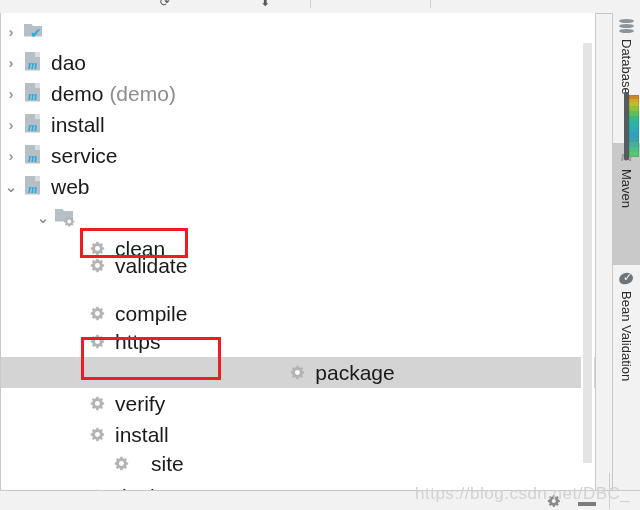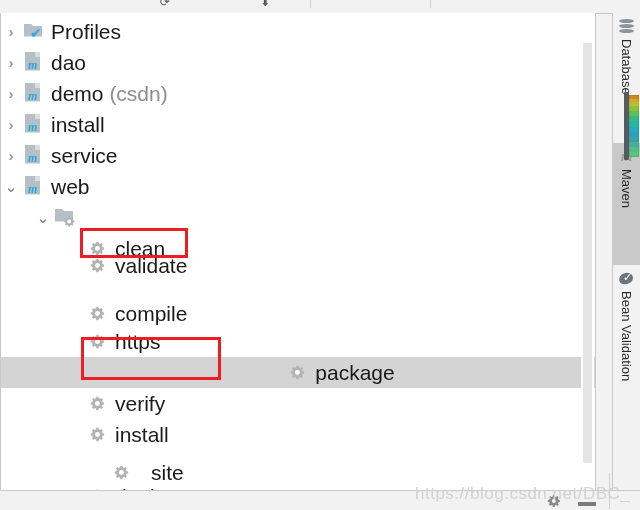--- a/index.html
+++ b/index.html
@@ -204,39 +204,38 @@
 </div>
 
 <div id="tree-panel">
   <div id="tree-rows">
       <div class="row" style="top: 3px;">
         <div class="chev">›</div>
         <div class="ico ico-profiles">
           <div class="fold2"></div>
           <div class="chk">✔</div>
         </div>
-        <div class="lbl"><span>Profiles</span></div>
       </div>
       <div class="row" style="top: 34px;">
         <div class="chev">›</div>
         <div class="ico ico-module">
           <div class="pg"></div>
           <div class="fold"></div>
           <div class="m">m</div>
         </div>
         <div class="lbl"><span>dao</span></div>
       </div>
       <div class="row" style="top: 65px;">
         <div class="chev">›</div>
         <div class="ico ico-module">
           <div class="pg"></div>
           <div class="fold"></div>
           <div class="m">m</div>
         </div>
-        <div class="lbl"><span>demo</span> <span class="muted">(csdn)</span></div>
+        <div class="lbl"><span>demo</span> <span class="muted">(demo)</span></div>
       </div>
       <div class="row" style="top: 96px;">
         <div class="chev">›</div>
         <div class="ico ico-module">
           <div class="pg"></div>
           <div class="fold"></div>
           <div class="m">m</div>
         </div>
         <div class="lbl"><span>install</span></div>
       </div>
@@ -339,21 +338,21 @@
         <div style="width:64px;min-width:64px;"></div>
         <div class="chev blank">•</div>
         <div class="ico ico-gear">
           <div class="gr"><svg viewBox="0 0 20 20" width="17" height="17">
               <path fill="#b3b3b3" d="M17.2 11.6l1.8-.4V8.8l-1.8-.4a7.3 7.3 0 0 0-.66-1.6l1-1.56-1.68-1.68-1.56 1a7.3 7.3 0 0 0-1.6-.66L12.3 2h-2.4l-.4 1.9a7.3 7.3 0 0 0-1.6.66l-1.56-1L4.66 5.24l1 1.56A7.3 7.3 0 0 0 5 8.4L3.2 8.8v2.4l1.8.4c.16.56.39 1.1.66 1.6l-1 1.56 1.68 1.68 1.56-1c.5.28 1.04.5 1.6.66l.4 1.9h2.4l.4-1.9c.56-.16 1.1-.38 1.6-.66l1.56 1 1.68-1.68-1-1.56c.28-.5.5-1.04.66-1.6z"></path>
               <circle cx="11.1" cy="10" r="2.9" fill="#ffffff"></circle>
             </svg></div>
         </div>
         <div class="lbl"><span>install</span></div>
       </div>
-      <div class="row" style="top: 444px; gap: 12px;">
+      <div class="row" style="top: 435px; gap: 12px;">
         <div style="width:64px;min-width:64px;"></div>
         <div class="chev blank">•</div>
         <div class="ico ico-gear">
           <div class="gr"><svg viewBox="0 0 20 20" width="17" height="17">
               <path fill="#b3b3b3" d="M17.2 11.6l1.8-.4V8.8l-1.8-.4a7.3 7.3 0 0 0-.66-1.6l1-1.56-1.68-1.68-1.56 1a7.3 7.3 0 0 0-1.6-.66L12.3 2h-2.4l-.4 1.9a7.3 7.3 0 0 0-1.6.66l-1.56-1L4.66 5.24l1 1.56A7.3 7.3 0 0 0 5 8.4L3.2 8.8v2.4l1.8.4c.16.56.39 1.1.66 1.6l-1 1.56 1.68 1.68 1.56-1c.5.28 1.04.5 1.6.66l.4 1.9h2.4l.4-1.9c.56-.16 1.1-.38 1.6-.66l1.56 1 1.68-1.68-1-1.56c.28-.5.5-1.04.66-1.6z"></path>
               <circle cx="11.1" cy="10" r="2.9" fill="#ffffff"></circle>
             </svg></div>
         </div>
         <div class="lbl"><span>site</span></div>
       </div>

